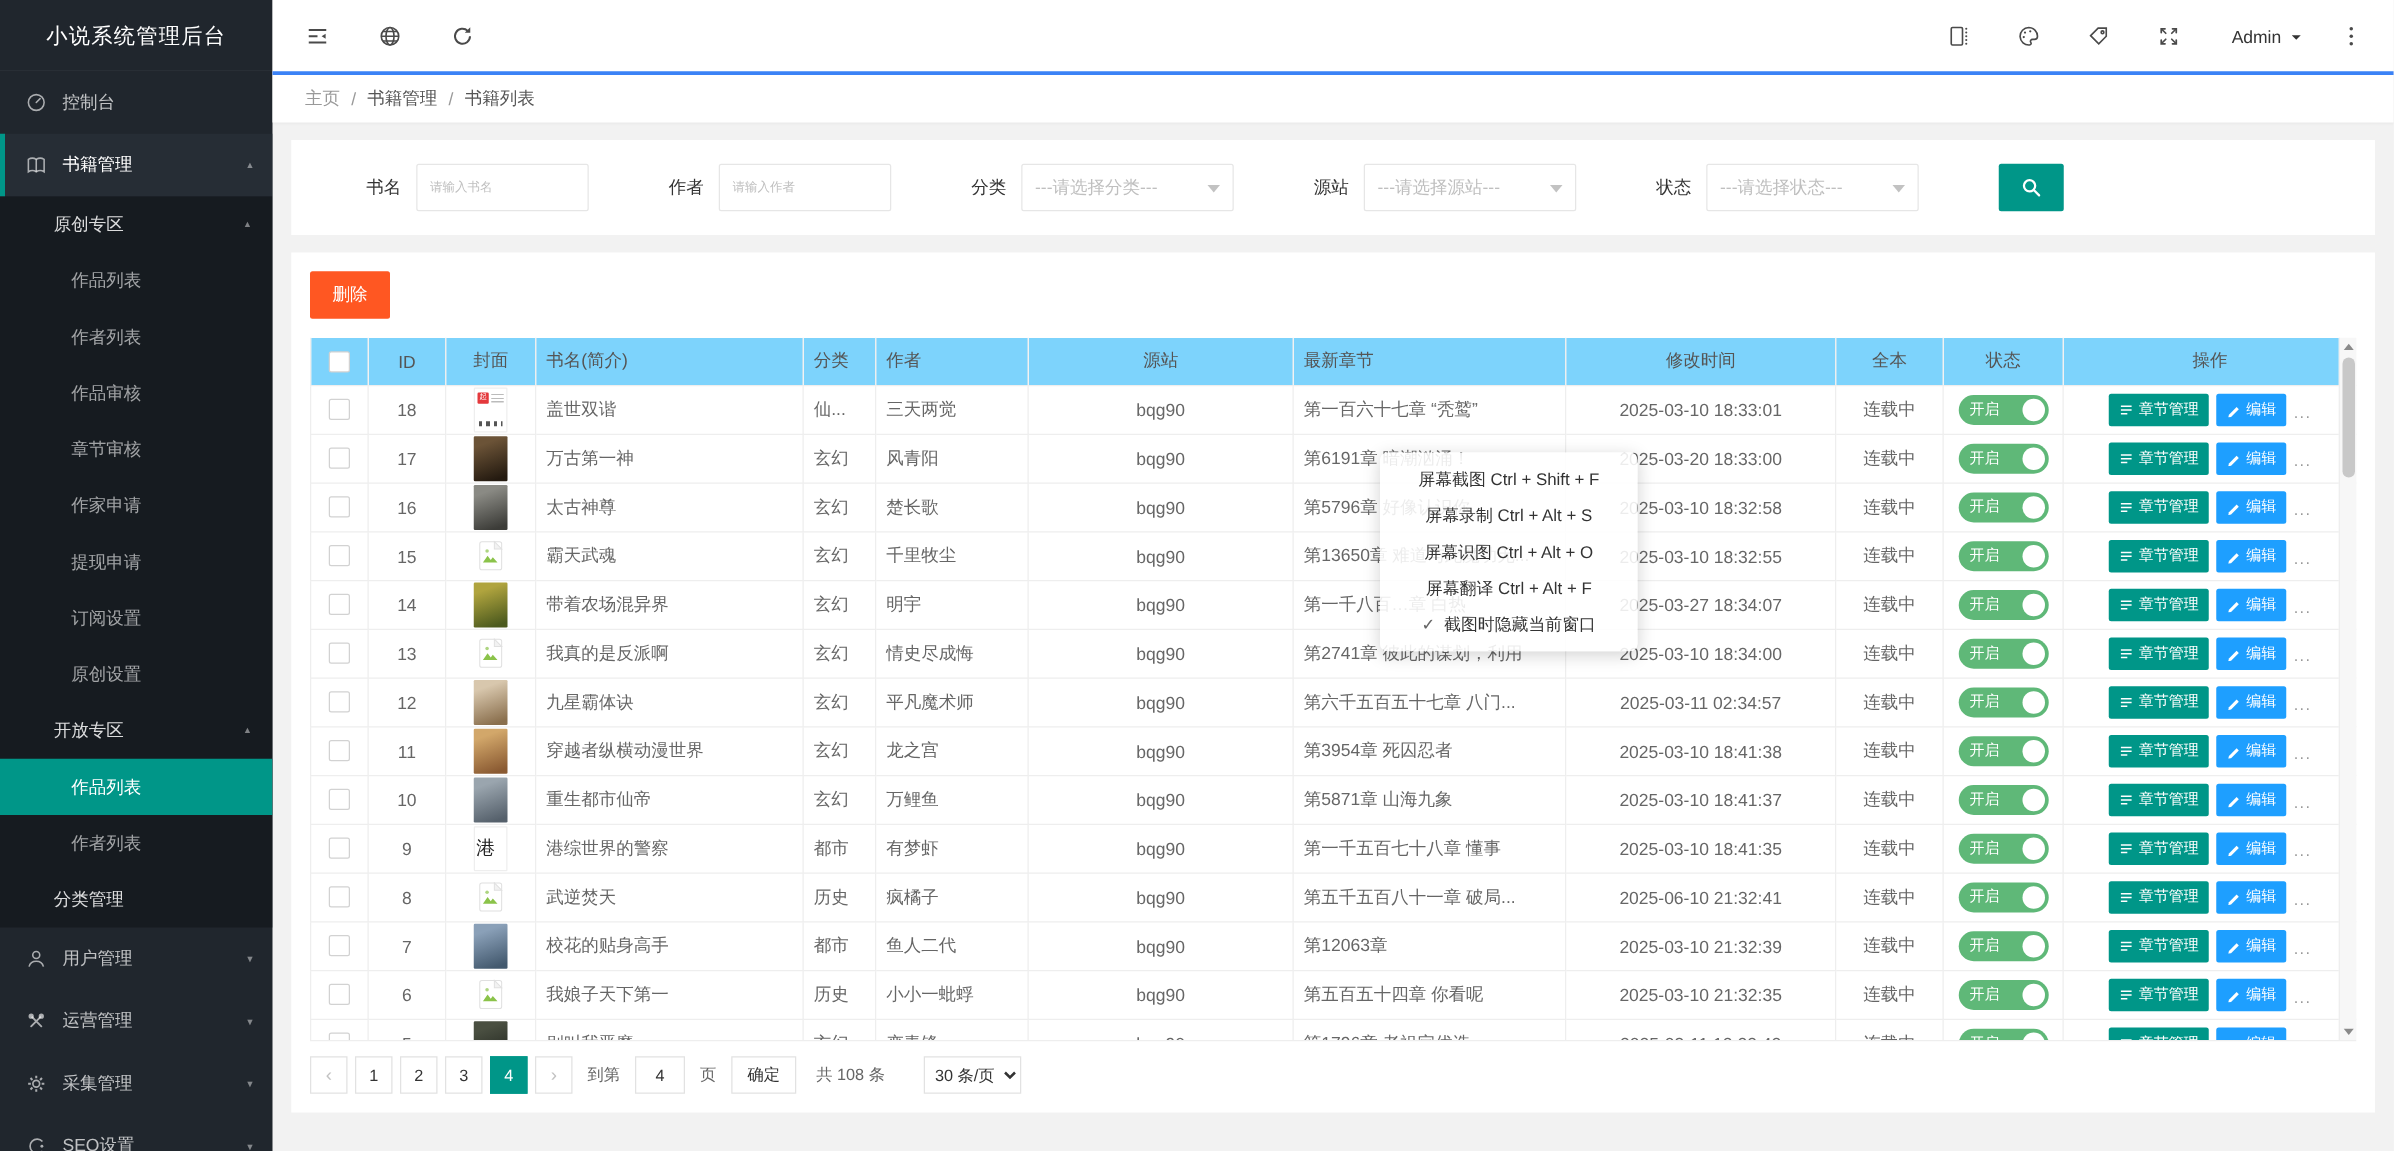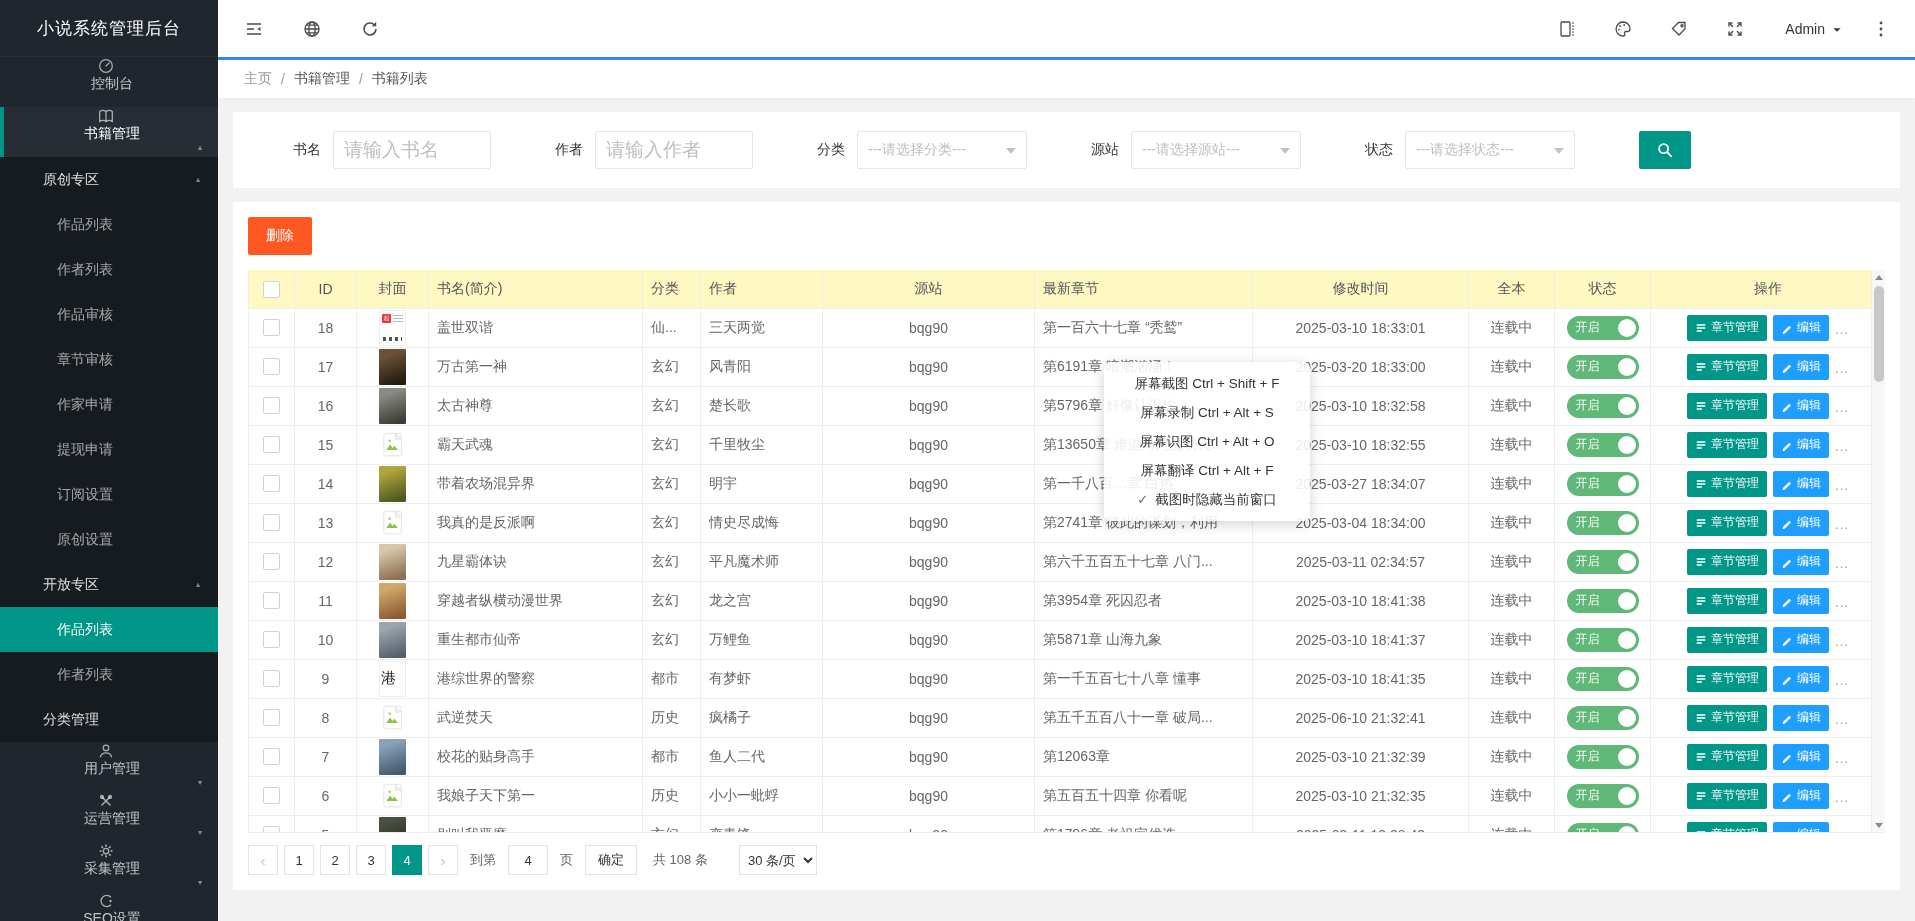--- a/index.html
+++ b/index.html
@@ -2,21 +2,21 @@
 <html><head>
 <meta charset="utf-8">
 <style>
   * { margin:0; padding:0; box-sizing:border-box; }
   html,body { width:1915px; height:921px; overflow:hidden; font-family:"Liberation Sans","DejaVu Sans",sans-serif; background:#f2f2f2; color:#666; }
   .app { display:flex; width:100%; height:100%; }
 
   
   .sidebar { width:218px; background:#20262d; flex:none; height:100%; overflow:hidden; }
   .side-title { height:57px; line-height:57px; text-align:center; color:#fff; font-size:17px; letter-spacing:1px; background:#20262d; border-bottom:1px solid rgba(255,255,255,.04); }
-  .side-item { height:50px; display:flex; align-items:center; padding:0 14px 0 20px; color:rgba(255,255,255,.72); font-size:14px; cursor:pointer; position:relative;flex-direction:column; }
+  .side-item { height:50px; display:flex; align-items:center; padding:0 14px 0 20px; color:rgba(255,255,255,.72); font-size:14px; cursor:pointer; position:relative; }
   .side-item .icn { width:18px; height:18px; margin-right:12px; color:rgba(255,255,255,.62); flex:none; }
   .side-item.parent-active { background:#262d35; border-left:4px solid #009688; padding-left:16px; color:#fff; }
   .side-arrow { margin-left:auto; font-size:8px; color:rgba(255,255,255,.45); transform:scale(.9); }
   .side-sub { background:#161b20; }
   .sub-group { height:45px; display:flex; align-items:center; padding:0 16px 0 43px; color:rgba(255,255,255,.85); font-size:14px; cursor:pointer; }
   .sub-link { height:45px; display:flex; align-items:center; padding:0 16px 0 57px; color:rgba(255,255,255,.6); font-size:14px; cursor:pointer; }
   .sub-link.active { background:#009688; color:#fff; }
   .icn svg { width:100%; height:100%; display:block; }
 
   
@@ -31,34 +31,34 @@
   .bc-item { color:#999; }
   .bc-item.current, .bc-item.mid { color:#555; }
   .bc-sep { color:#999; margin:0 9px; }
 
   .content { flex:1; padding:14px 15px 0 15px; overflow:hidden; }
 
   
   .filter-card { background:#fff; height:76px; display:flex; align-items:center; padding-left:60px; }
   .f-group { display:flex; align-items:center; margin-right:64px; }
   .f-label { font-size:14px; color:#333; margin-right:12px; white-space:nowrap; }
-  .f-input { width:158px; height:38px; border:1px solid #e6e6e6; border-radius:2px; padding:0 10px; font-size:19px; color:#ef4444; background:#fff; outline:none; font-family:inherit; }
+  .f-input { width:138px; height:38px; border:1px solid #e6e6e6; border-radius:2px; padding:0 10px; font-size:10px; color:#ef4444; background:#fff; outline:none; font-family:inherit; }
   .f-input::placeholder { color:#bfbfbf; }
   .f-select { width:170px; height:38px; border:1px solid #e6e6e6; border-radius:2px; padding:0 26px 0 10px; font-size:14px; color:#bfbfbf; background:#fff; display:flex; align-items:center; position:relative; cursor:pointer; }
   .f-select .sel-caret { position:absolute; right:10px; top:16px; width:0; height:0; border-left:5px solid transparent; border-right:5px solid transparent; border-top:6px solid #c2c2c2; }
   .search-btn { width:52px; height:38px; background:#009688; border:none; border-radius:2px; cursor:pointer; display:flex; align-items:center; justify-content:center; }
   .search-btn svg { width:18px; height:18px; }
 
   
   .table-card { background:#fff; margin-top:14px; padding:15px; position:relative; }
   .del-btn { height:38px; padding:0 18px; background:#FF5722; color:#fff; border:none; border-radius:2px; font-size:14px; cursor:pointer; font-family:inherit; }
   .table-wrap { position:relative; margin-top:15px; height:563px; overflow:hidden; border-bottom:1px solid #eee; }
   table { width:calc(100% - 14px); border-collapse:collapse; table-layout:fixed; }
   th,td { border:1px solid #eee; border-top:none; font-weight:normal; font-size:14px; color:#666; padding:0 8px; overflow:hidden; white-space:nowrap; text-overflow:ellipsis; }
-  th { background:#fef9c3; height:38px; color:#555; }
+  th { background:#7dd3fc; height:38px; color:#555; }
   td { height:39px; }
   tr.data-row { background:#fff; }
   .c-check{width:46px;text-align:center;} .c-id{width:62px;text-align:center;}
   .c-cover{width:72px;text-align:center;} .c-title{width:214px;text-align:left;}
   .c-cat{width:58px;text-align:left;} .c-author{width:122px;text-align:left;}
   .c-source{width:212px;text-align:center;} .c-chapter{width:218px;text-align:left;}
   .c-time{width:216px;text-align:center;} .c-serial{width:86px;text-align:center;}
   .c-status{width:96px;text-align:center;} .c-op{width:235px;text-align:center;}
   th.c-title, th.c-cat, th.c-author, th.c-chapter { text-align:left; }
   .cb { display:inline-block; width:17px; height:17px; border:1px solid #d2d2d2; border-radius:2px; background:#fff; vertical-align:middle; cursor:pointer; }
@@ -467,21 +467,21 @@
                         <path d="M4 21l4.5-6.5 3 4 2-2.5 4.5 5z" fill="#8bc34a"></path>
                         <circle cx="8" cy="10" r="1.7" fill="#aed581"></circle>
                       </svg>
                     </div>
                   </td>
                   <td class="c-title">我真的是反派啊</td>
                   <td class="c-cat">玄幻</td>
                   <td class="c-author">情史尽成悔</td>
                   <td class="c-source">bqg90</td>
                   <td class="c-chapter">第2741章 彼此的谋划，利用</td>
-                  <td class="c-time">2025-03-04 18:34:00</td>
+                  <td class="c-time">2025-03-10 18:34:00</td>
                   <td class="c-serial">连载中</td>
                   <td class="c-status"><span class="switch">
                       <span class="sw-text">开启</span>
                       <span class="sw-dot"></span>
                     </span></td>
                   <td class="c-op"><button class="op-btn t"><svg viewBox="0 0 14 14" fill="none" stroke="#fff" stroke-width="1.5">
                         <path d="M2 3.5h10M2 7h10M2 10.5h6"></path>
                       </svg>章节管理</button><button class="op-btn b"><svg viewBox="0 0 14 14">
                         <path d="M2.5 11.5l7.2-7.2 2 2-7.2 7.2-2.6.6z" fill="#fff"></path>
                       </svg>编辑</button><span class="op-more">...</span></td>

